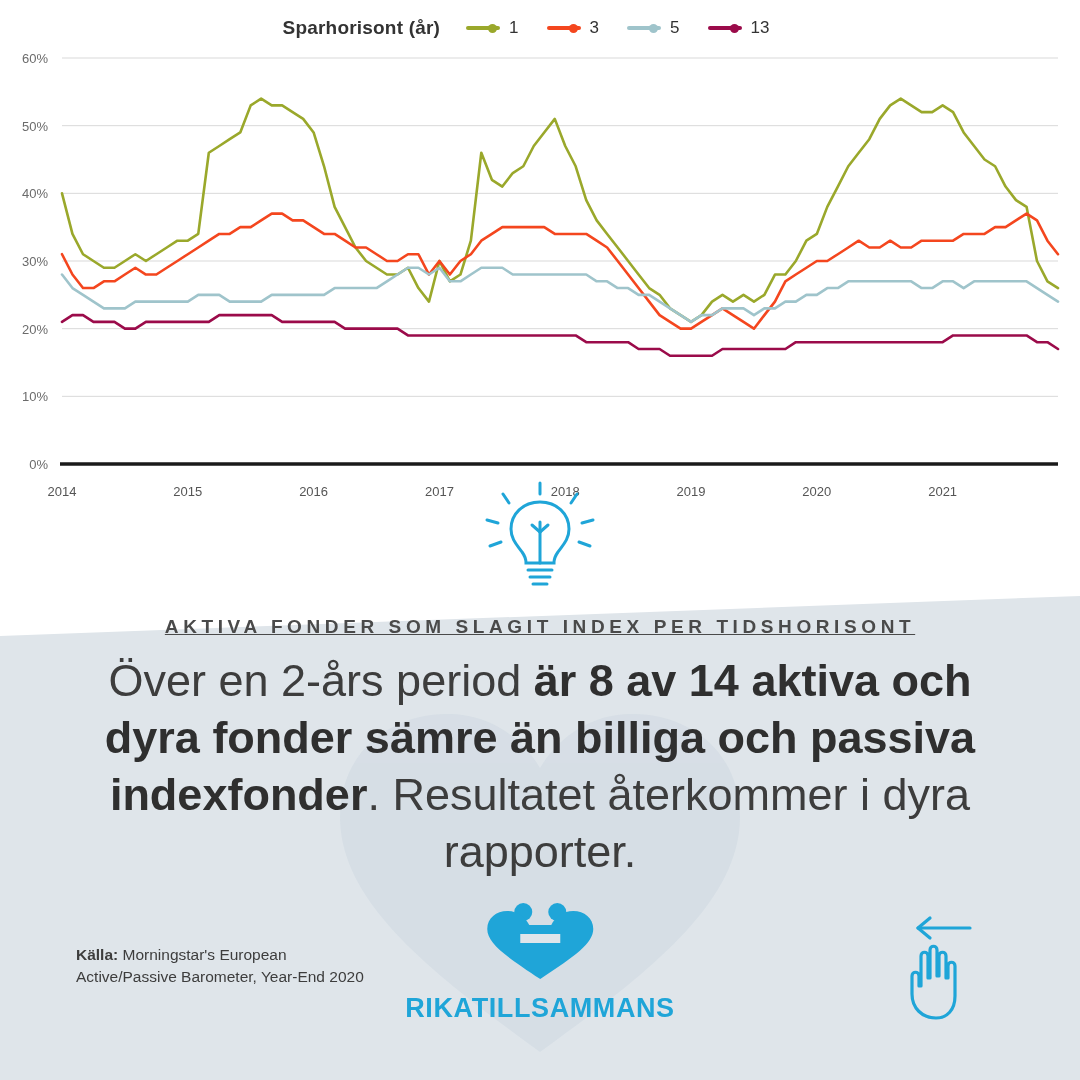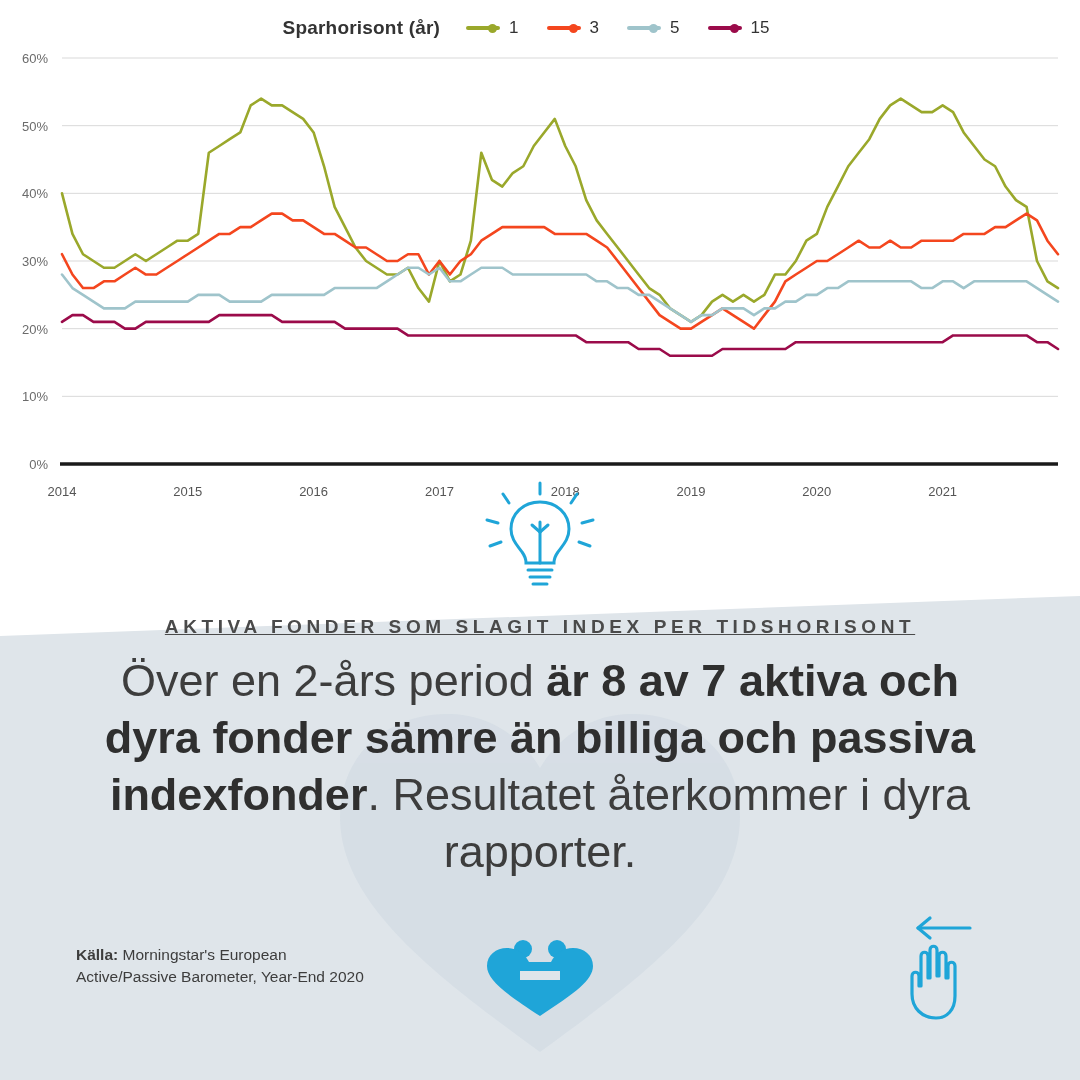--- a/index.html
+++ b/index.html
@@ -99,21 +99,21 @@
 
     <span class="legend-item">
       <span class="legend-swatch" style="background:#9fc4cb"></span>
       <span class="legend-dot" style="background:#9fc4cb"></span>
       <span class="legend-label">5</span>
     </span>
 
     <span class="legend-item">
       <span class="legend-swatch" style="background:#9b0b4a"></span>
       <span class="legend-dot" style="background:#9b0b4a"></span>
-      <span class="legend-label">15</span>
+      <span class="legend-label">13</span>
     </span>
   </div>
 
   <div id="plot-wrap">
     <svg id="plot" width="1080" height="470" viewBox="0 0 1080 470">
       <g id="gridlines">
           <line x1="62" x2="1058" y1="352.33333333333337" y2="352.33333333333337" class="gridline"></line>
           <line x1="62" x2="1058" y1="284.6666666666667" y2="284.6666666666667" class="gridline"></line>
           <line x1="62" x2="1058" y1="217" y2="217" class="gridline"></line>
           <line x1="62" x2="1058" y1="149.33333333333337" y2="149.33333333333337" class="gridline"></line>
@@ -171,34 +171,35 @@
     <line x1="12" y1="40" x2="23" y2="43"></line>
     <line x1="118" y1="40" x2="107" y2="43"></line>
     <line x1="15" y1="66" x2="26" y2="62"></line>
     <line x1="115" y1="66" x2="104" y2="62"></line>
   </g>
 </svg>
 
 <div id="kicker">AKTIVA FONDER SOM SLAGIT INDEX PER TIDSHORISONT</div>
 
 <div id="headline">
-  <span>Över en 2-års period </span><b>är 8 av 7 aktiva och dyra fonder sämre än billiga och passiva indexfonder</b><span>. Resultatet återkommer i dyra rapporter.</span>
+  <span>Över en 2-års period </span><b>är 8 av 14 aktiva och dyra fonder sämre än billiga och passiva indexfonder</b><span>. Resultatet återkommer i dyra rapporter.</span>
 </div>
 
 <div id="source">
   <b>Källa:</b><span> Morningstar's European Active/Passive Barometer, Year-End 2020</span>
 </div>
 
 <div id="brand">
   <svg width="150" height="82" viewBox="0 0 150 82">
     <circle cx="58" cy="11" r="9" fill="#1fa5d8"></circle>
     <circle cx="92" cy="11" r="9" fill="#1fa5d8"></circle>
     <path d="M75 78 C 40 55, 22 42, 22 28 C 22 17, 31 10, 42 10 C 52 10, 60 16, 64 24 L 86 24 C 90 16, 98 10, 108 10 C 119 10, 128 17, 128 28 C 128 42, 110 55, 75 78 Z" fill="#1fa5d8"></path>
     <path d="M55 33 h40 v9 h-40 z" fill="#dfe5ea"></path>
   </svg>
+  <div class="brand-text">RIKATILLSAMMANS</div>
 </div>
 
 <svg id="swipe" viewBox="0 0 96 108">
   <g stroke="#1fa5d8" stroke-width="3.2" fill="none" stroke-linecap="round" stroke-linejoin="round">
     <line x1="22" y1="14" x2="74" y2="14"></line>
     <polyline points="34,4 22,14 34,24"></polyline>
     <path d="M40 104 c-14 0 -24 -10 -24 -24 v-18 c0 -5 7 -5 7 0 v10 l2 0 v-30 c0 -5 7 -5 7 0 v22 l2 0 v-28 c0 -5 7 -5 7 0 v26 l2 0 v-20 c0 -5 7 -5 7 0 v22 l2 0 v-12 c0 -5 7 -5 7 0 v30 c0 14 -8 22 -19 22 z"></path>
   </g>
 </svg>
 

